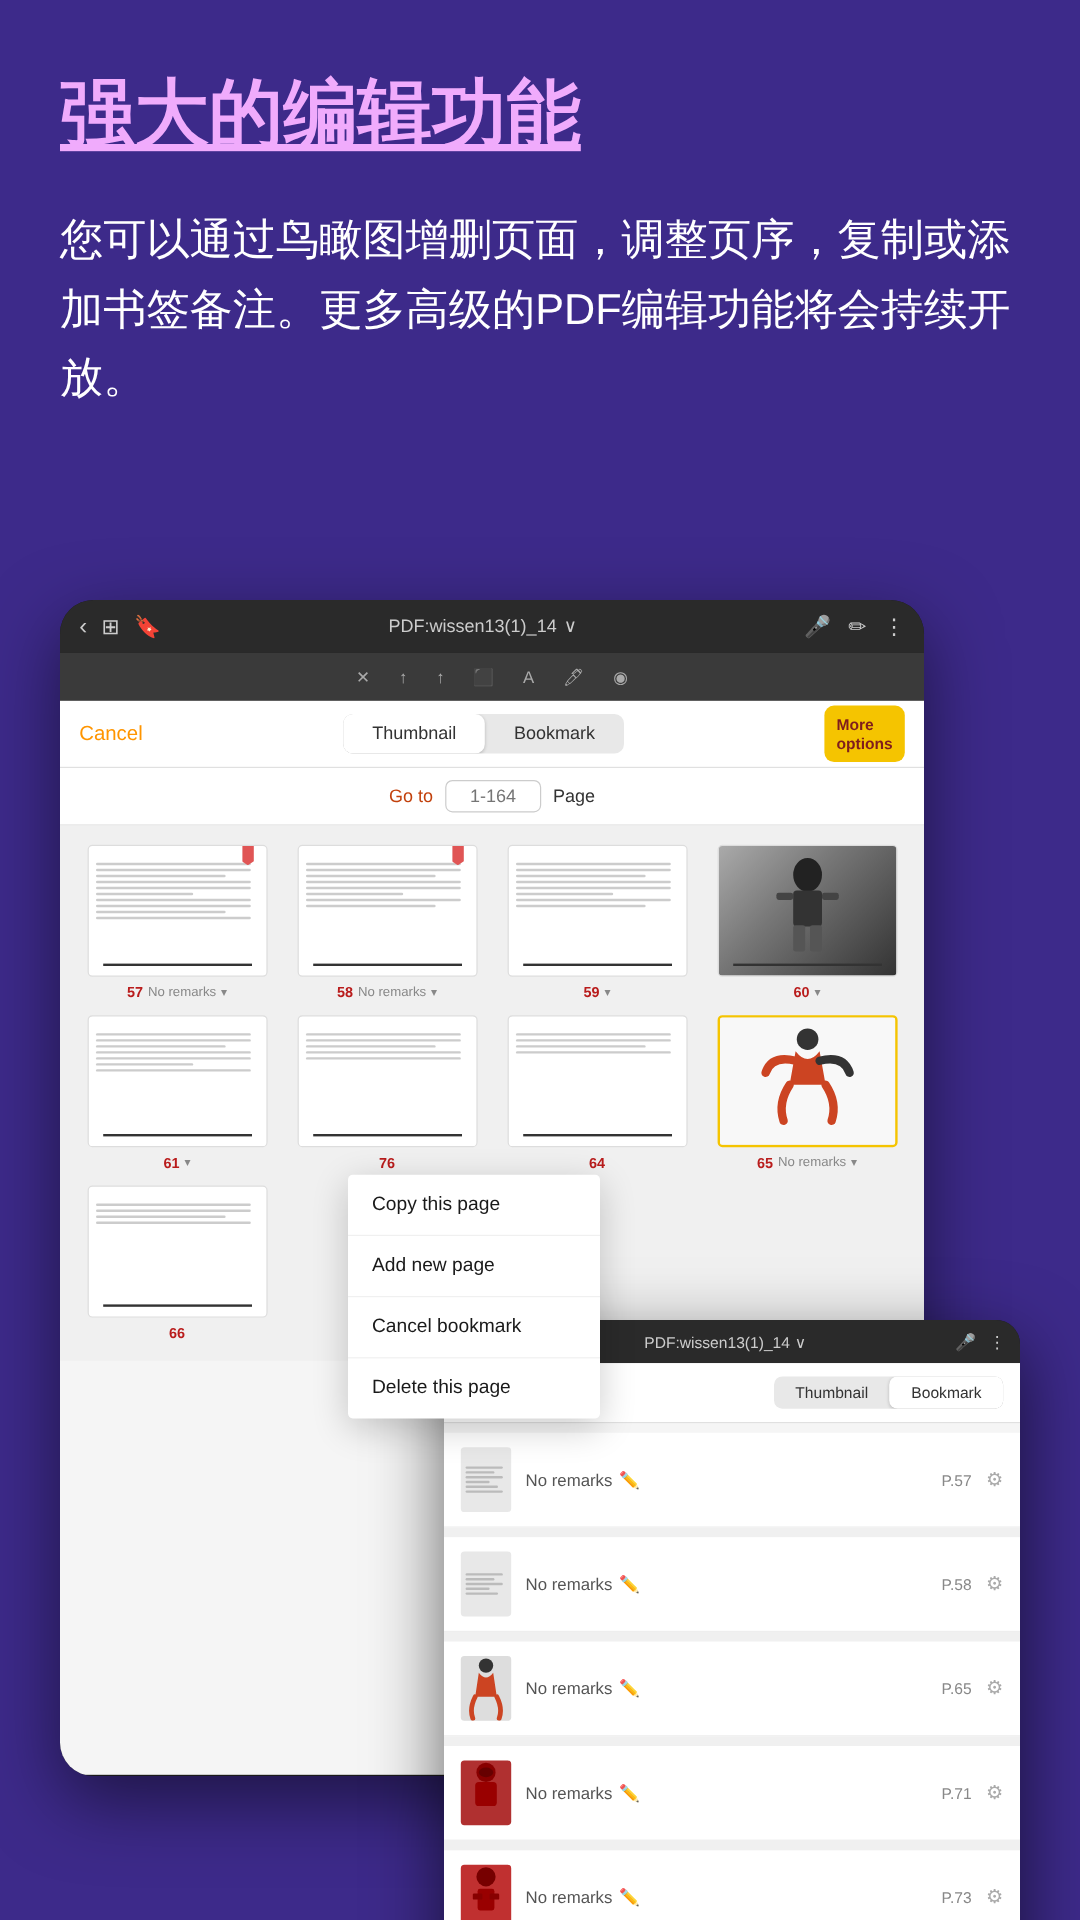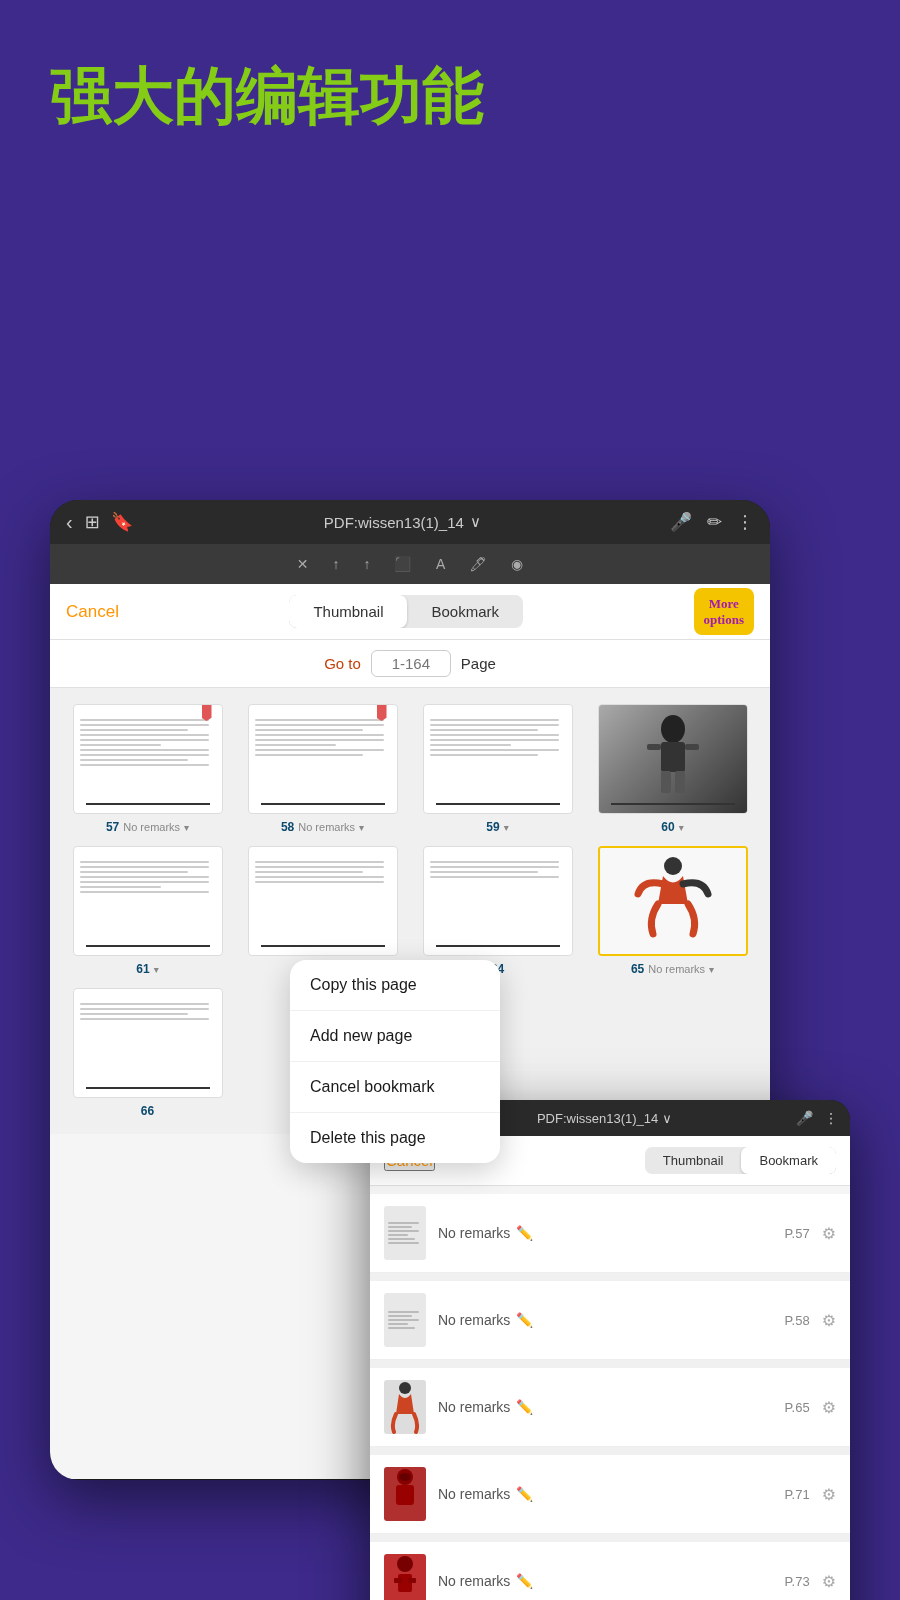--- a/index.html
+++ b/index.html
@@ -10,25 +10,26 @@
       font-family: -apple-system, BlinkMacSystemFont, 'PingFang SC', 'Hiragino Sans GB', 'Microsoft YaHei', sans-serif;
       overflow: hidden;
       position: relative;
     }
 
     
     .top-section {
       padding: 60px 50px 30px 50px;
     }
     .main-title {
-      color: #84cc16;
+      color: #f0abfc;
       font-size: 62px;
       font-weight: 900;
       line-height: 1.15;
       margin-bottom: 40px;
+      text-decoration: underline;
     }
     .subtitle {
       color: #ffffff;
       font-size: 36px;
       line-height: 1.6;
       font-weight: 400;
     }
 
     
     .device-area {
@@ -153,30 +154,29 @@
       background: transparent;
       color: #333;
     }
     .tab-btn.active {
       background: #ffffff;
       border-radius: 8px;
       box-shadow: 0 1px 3px rgba(0,0,0,0.2);
     }
     .more-options-btn {
       background: #f5c400;
-      color: #a21caf;
+      color: #7f1d1d;
       border: none;
       border-radius: 8px;
       padding: 8px 10px;
       font-size: 13px;
       font-weight: 600;
       cursor: pointer;
-      text-align: center;
+      text-align: left;
       line-height: 1.2;
-      font-family: Liberation Serif, serif;
     }
 
     
     .goto-bar {
       background: #ffffff;
       height: 48px;
       display: flex;
       align-items: center;
       justify-content: center;
       gap: 10px;
@@ -266,35 +266,35 @@
     .thumb-label {
       font-size: 12px;
       color: #555;
       display: flex;
       align-items: center;
       gap: 4px;
       cursor: pointer;
     }
     .thumb-num {
       font-weight: 600;
-      color: #0c4a6e;
+      color: #b91c1c;
     }
     .thumb-dropdown {
       color: #888;
       font-size: 10px;
     }
 
     
     .context-menu {
       position: absolute;
-      top: 376px;
+      top: 395px;
       left: 240px;
       width: 210px;
       background: #ffffff;
-      border-radius: 16px;
+      border-radius: 4px;
       box-shadow: 0 8px 30px rgba(0,0,0,0.2);
       overflow: hidden;
       z-index: 100;
     }
     .context-menu-item {
       padding: 16px 20px;
       font-size: 16px;
       color: #1a1a1a;
       cursor: pointer;
       border-bottom: 1px solid #f0f0f0;
@@ -431,20 +431,21 @@
     .second-gap {
       height: 8px;
       background: #f0f0f0;
     }
   </style>
 </head>
 <body>
 
 <div class="top-section">
   <h1 class="main-title">强大的编辑功能</h1>
+  <p class="subtitle">您可以通过鸟瞰图增删页面，调整页序，复制或添加书签备注。更多高级的PDF编辑功能将会持续开放。</p>
 </div>
 
 <div class="device-area">
 
   <div class="main-tablet">
 
     <div class="tablet-status-bar">
       <div class="status-bar-left">
         <span class="back-arrow">‹</span>
         <span class="grid-icon">⊞</span>

